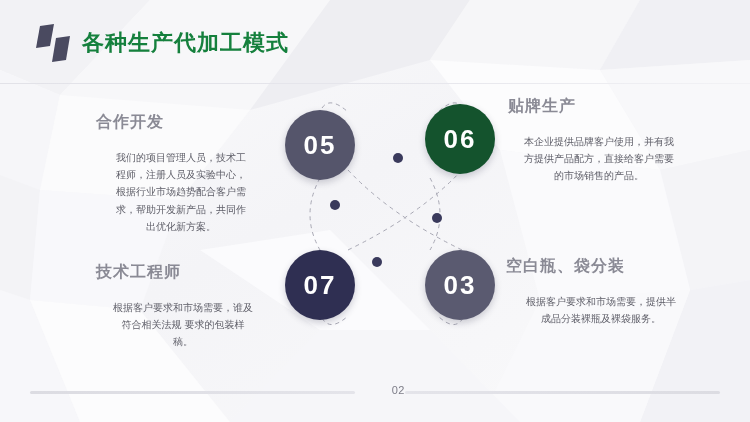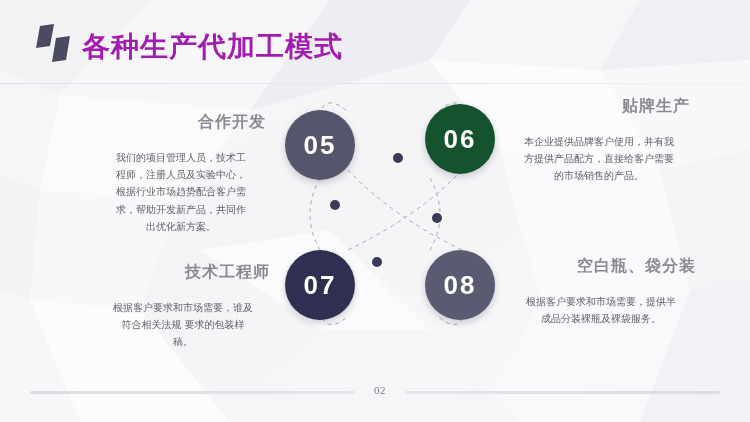--- a/index.html
+++ b/index.html
@@ -32,23 +32,23 @@
   }
   .logo-mark {
     position: absolute;
     left: 32px; top: 24px;
     width: 44px; height: 38px;
   }
   .title {
     position: absolute;
     left: 82px;
     top: 28px;
-    font-size: 28px;
+    font-size: 22px;
     font-weight: bold;
-    color: #a21caf;
+    color: #15803d;
     letter-spacing: 1px;
     white-space: nowrap;
   }
   .header-rule {
     position: absolute;
     left: 0; top: 83px;
     width: 750px; height: 1px;
     background: linear-gradient(to right, #e2e2e8 0%, #e6e6ec 55%, #f2f2f5 100%);
   }
   
@@ -69,21 +69,21 @@
   .c06 { left: 425px; top: 104px; background: #14532d; }
   .c07 { left: 285px; top: 250px; background: #2f2f52; }
   .c08 { left: 425px; top: 250px; background: #5a5a70; }
 
   
   .block { position: absolute; }
   .block .bt {
     font-size: 16px;
     font-weight: bold;
     color: #8a8a95;
-    text-align: right;
+    text-align: left;
     letter-spacing: 1px;
     margin: 0 0 9px 0;
     white-space: nowrap;
   }
   .block .bb {
     font-size: 10px;
     line-height: 1.72;
     color: #5e5e68;
     text-align: center;
     margin: 16px;
@@ -99,25 +99,24 @@
     top: 391px;
     height: 3px;
     border-radius: 2px;
   }
   .fl-left  { left: 30px;  width: 325px; background: linear-gradient(to right,#dcdce2,#e4e4ea); }
   .fl-right { left: 405px; width: 315px; background: linear-gradient(to right,#e4e4ea,#dcdce2); }
   .footer-num {
     position: absolute;
     left: 355px; top: 384px;
     width: 50px;
-    text-align: center;
+    text-align: right;
     font-size: 11px;
     color: #7d7d88;
     letter-spacing: 0.5px;
-    font-family: Liberation Serif, serif;
   }
 </style>
 </head>
 <body>
 
 <div id="slide">
 
   <svg class="bg-layer" viewBox="0 0 750 422" preserveAspectRatio="none">
     <defs>
       <linearGradient id="bgg" x1="0" y1="0" x2="1" y2="1">
@@ -172,21 +171,21 @@
       <polygon points="8,2 22,0 18,22 4,24" fill="#4a4a60"></polygon>
       <polygon points="24,14 38,12 34,36 20,38" fill="#4a4a60"></polygon>
     </svg>
     <div class="title">各种生产代加工模式</div>
     <div class="header-rule"></div>
   </div>
 
   <div class="circle c05">05</div>
   <div class="circle c06">06</div>
   <div class="circle c07">07</div>
-  <div class="circle c08">08</div>
+  <div class="circle c08">03</div>
 
   <div class="block blk-tl">
     <p class="bt">合作开发</p>
     <p class="bb">我们的项目管理人员，技术工程师，注册人员及实验中心，根据行业市场趋势配合客户需求，帮助开发新产品，共同作出优化新方案。</p>
   </div>
 
   <div class="block blk-tr">
     <p class="bt">贴牌生产</p>
     <p class="bb">本企业提供品牌客户使用，并有我方提供产品配方，直接给客户需要的市场销售的产品。</p>
   </div>

